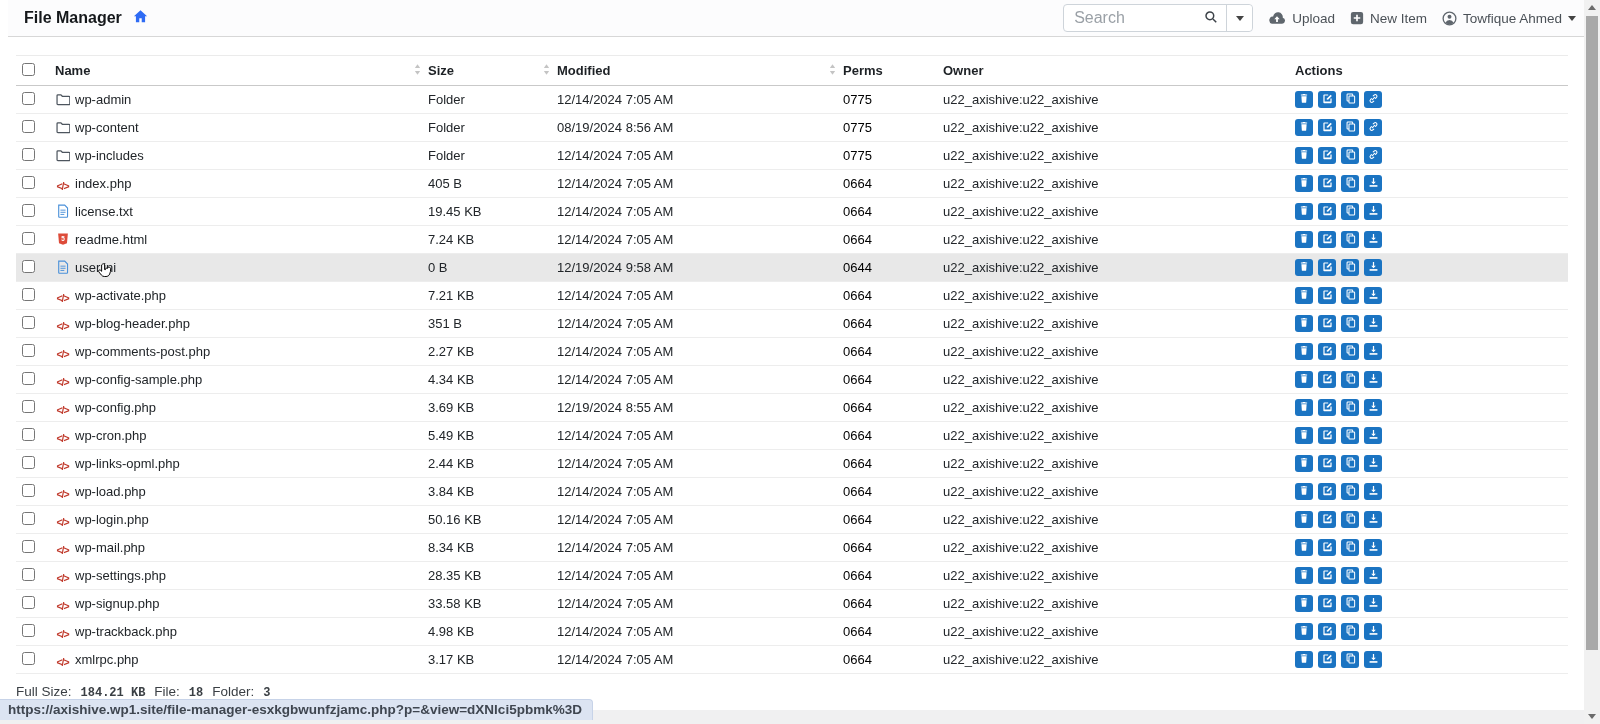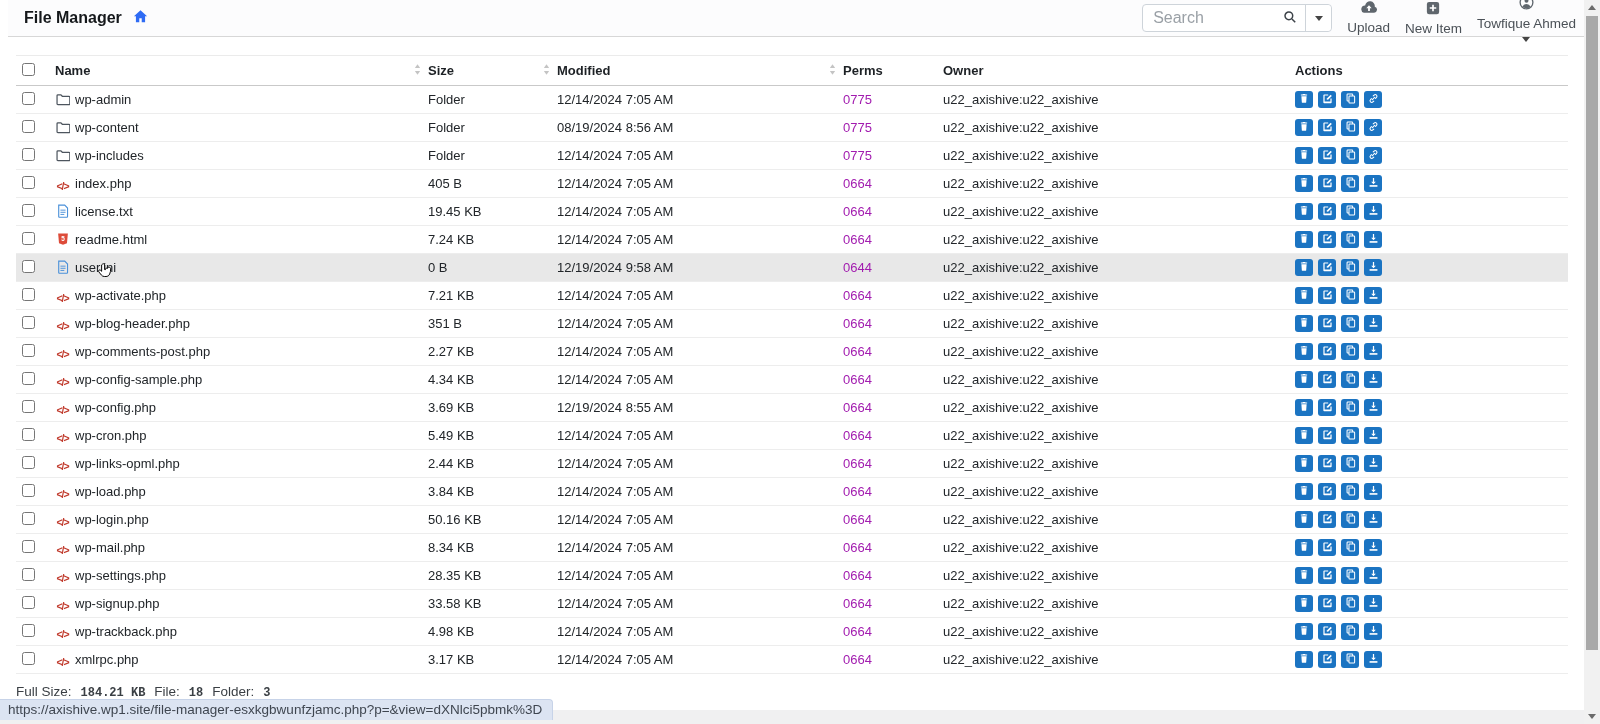--- a/index.html
+++ b/index.html
@@ -14,48 +14,48 @@
   .nav-right{display:flex;align-items:center;gap:15px;font-size:13.5px;color:#4b5157;}
   .search-group{display:flex;align-items:stretch;height:26px;border:1px solid #ced4da;border-radius:4px;background:#fff;}
   .search-box{display:flex;align-items:center;width:146px;padding:0 8px;border-right:1px solid #ced4da;}
   .search-box input{border:none;outline:none;flex:1;font-size:16px;color:#555;min-width:0;
     font-family:"Liberation Sans",sans-serif;}
   .search-box input::placeholder{color:#9aa0a6;}
   .caret-btn{width:25px;display:flex;align-items:center;justify-content:center;background:#fff;
     border-top-right-radius:4px;border-bottom-right-radius:4px;cursor:pointer;}
   .caret{width:0;height:0;border-left:4px solid transparent;border-right:4px solid transparent;
     border-top:5px solid #444;display:inline-block;}
-  .toolbtn{display:flex;align-items:center;gap:6px;cursor:pointer;white-space:nowrap;flex-direction:column;}
+  .toolbtn{display:flex;align-items:center;gap:6px;cursor:pointer;white-space:nowrap;}
   .toolbtn svg{display:block;}
   
   .content{position:absolute;top:38px;left:0;width:1584px;}
   table{border-collapse:collapse;margin:17px 0 0 16px;width:1552px;table-layout:fixed;font-size:13px;}
   col.c1{width:39px;}col.c2{width:373px;}col.c3{width:129px;}col.c4{width:286px;}
   col.c5{width:100px;}col.c6{width:352px;}col.c7{width:273px;}
   thead th{text-align:left;font-weight:bold;height:29px;padding:0;font-size:13px;color:#1d2125;
     border-top:1px solid #ebebeb;border-bottom:1px solid #c9c9c9;}
   thead th .hwrap{display:flex;align-items:center;justify-content:space-between;padding-right:7px;}
   tbody td{height:27px;padding:0;border-bottom:1px solid #ededed;vertical-align:middle;}
   tr.highlight td{background:#e8e8e8;}
   .c-check{padding-left:6px;}
   input[type="checkbox"]{width:13px;height:13px;margin:0;accent-color:#6c757d;}
   .ficon{display:inline-flex;width:15px;justify-content:center;margin-right:5px;vertical-align:-2px;}
   .code-glyph{color:#c0392b;font-weight:bold;font-size:10.5px;letter-spacing:-1px;}
   a.fname{color:#212529;text-decoration:none;}
-  a.perms{color:#a21caf;text-decoration:none;}
+  a.perms{color:#000000;text-decoration:none;}
   .abtn{width:18px;height:17px;background:#1b74c2;border-radius:3px;display:inline-flex;
     align-items:center;justify-content:center;margin-right:5px;cursor:pointer;border:none;padding:0;}
   
   .footer{margin:10px 0 0 16px;font-size:13.5px;color:#3a3f44;display:flex;gap:7px;align-items:baseline;}
   .footer .fval{font-weight:bold;font-size:12px;border-bottom:1px dashed #b5b5b5;padding:0 2px 1px 2px;font-family:Liberation Mono, monospace;}
   
   .bottom-strip{position:absolute;bottom:0;left:0;width:1584px;height:14px;background:#f0f0f1;}
   .status-tooltip{position:absolute;bottom:4px;left:0;height:20px;line-height:20px;background:#dce4f2;
     border:1px solid #c7d3e8;border-left:none;border-bottom:none;border-top-right-radius:4px;
-    padding:0 10px 0 8px;font-size:13.5px;color:#3f4650;white-space:nowrap;}
+    padding:0 10px 0 8px;font-size:13.5px;color:#3f4650;white-space:nowrap;font-weight:bold;}
   
   .scrollbar{position:absolute;top:0;right:0;width:16px;height:724px;background:#f1f1f1;}
   .sb-up{position:absolute;top:5px;left:4px;width:0;height:0;border-left:4px solid transparent;
     border-right:4px solid transparent;border-bottom:5px solid #6b6b6b;}
   .sb-down{position:absolute;bottom:5px;left:4px;width:0;height:0;border-left:4px solid transparent;
     border-right:4px solid transparent;border-top:5px solid #6b6b6b;}
   .sb-thumb{position:absolute;top:16px;left:2px;width:12px;height:634px;background:#a9a9a9;cursor:pointer;}
   
   .cursor{position:absolute;left:96px;top:262px;width:18px;height:20px;pointer-events:none;}
 </style>

